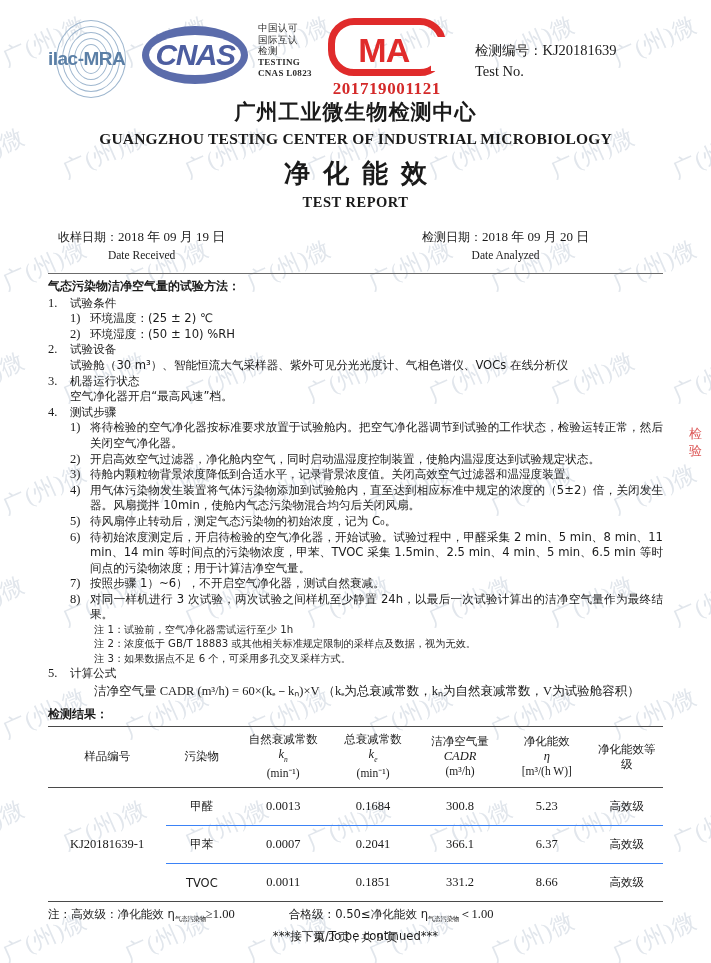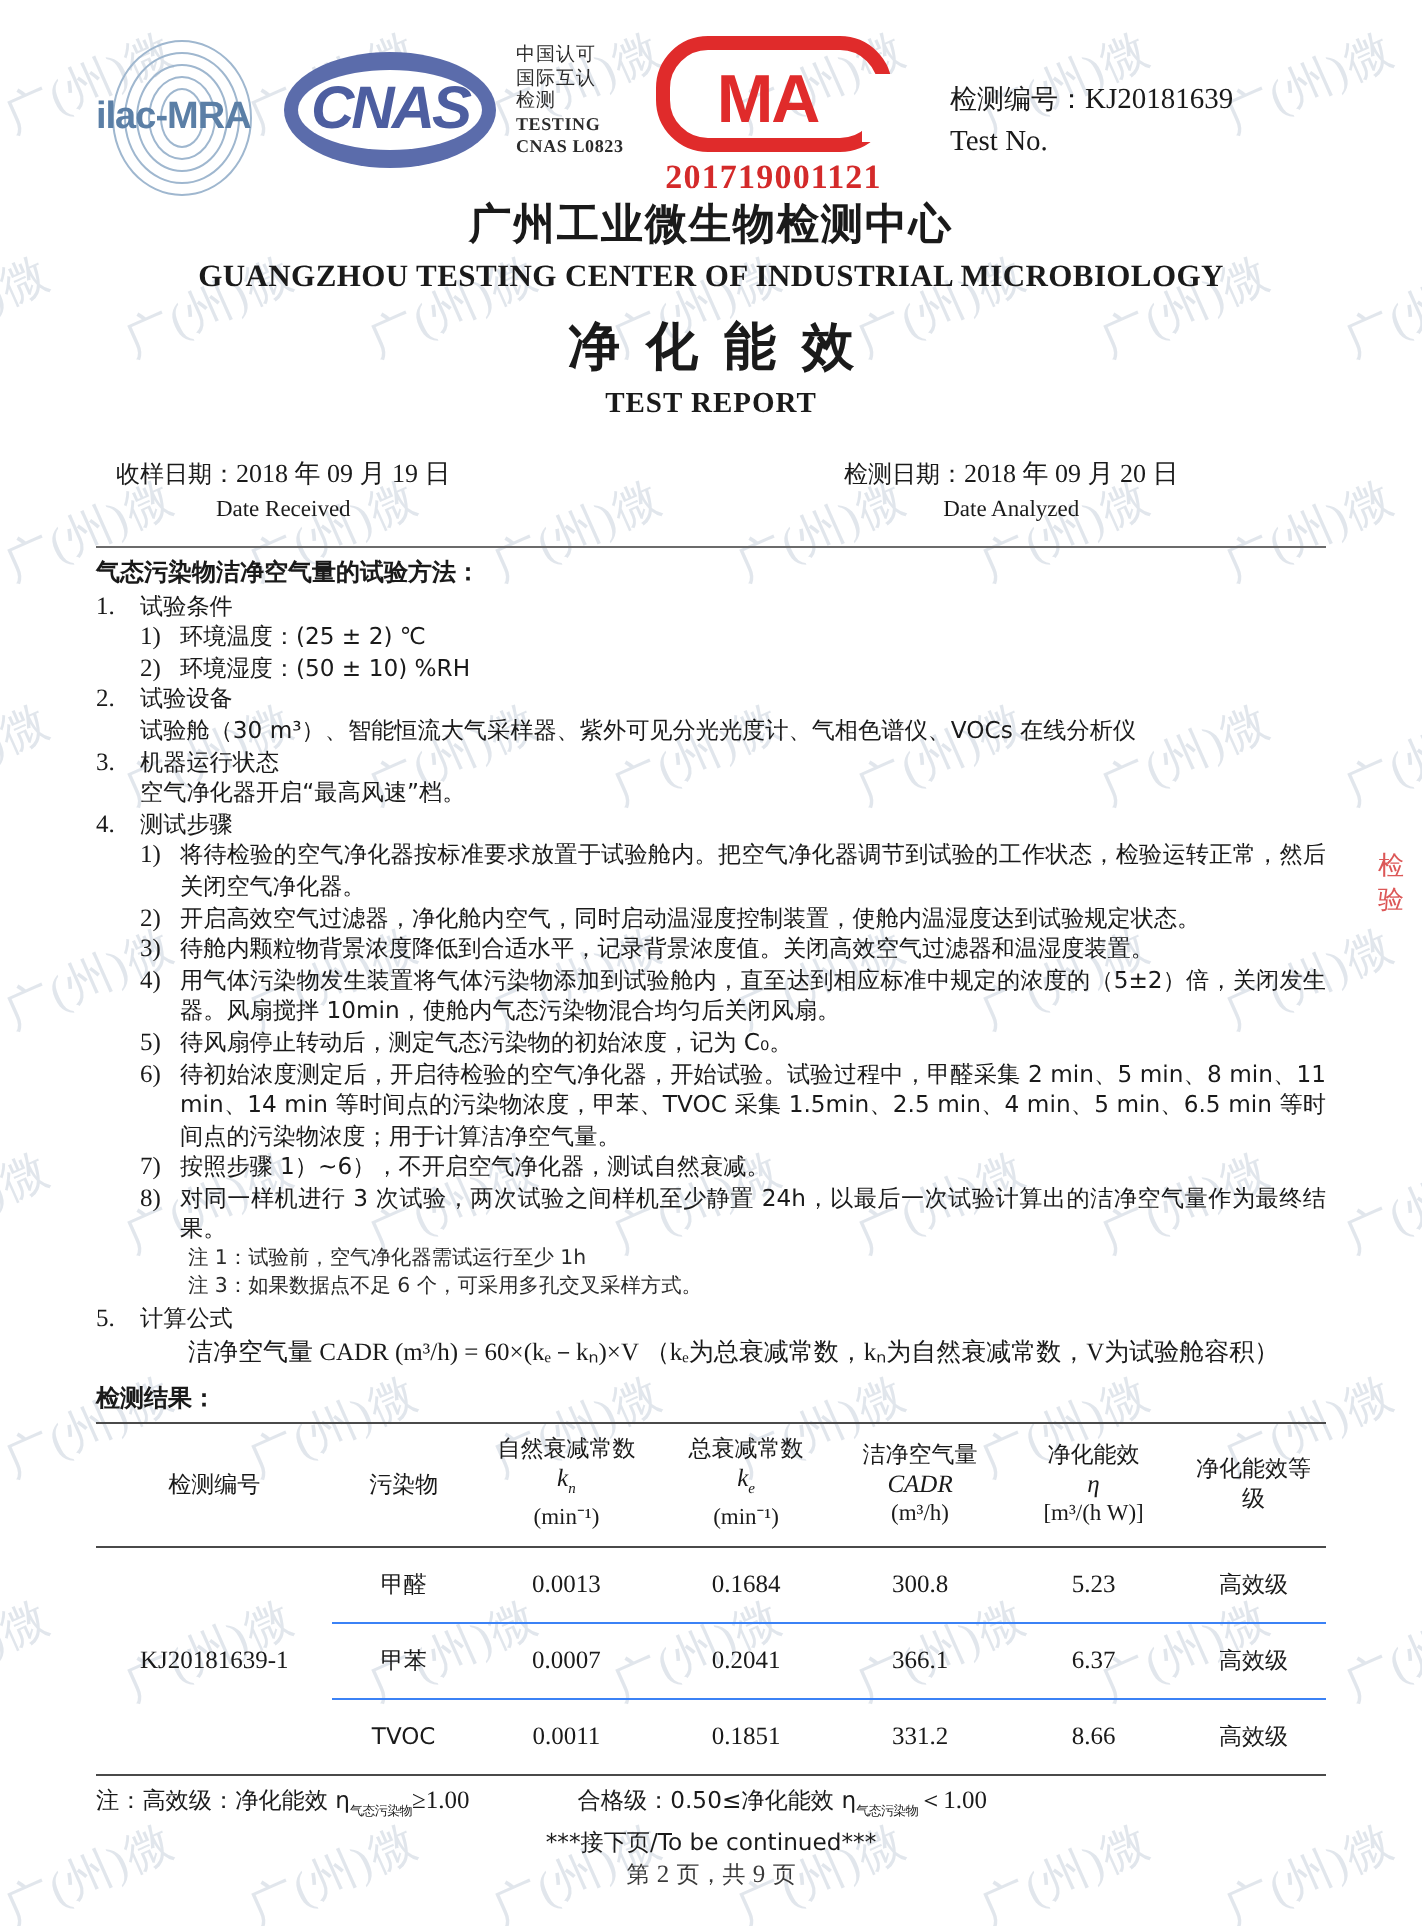--- a/index.html
+++ b/index.html
@@ -355,37 +355,38 @@
       </div>
       <div class="lvl2">
         <div class="no">7)</div>
         <div class="tx">按照步骤 1）~6），不开启空气净化器，测试自然衰减。</div>
       </div>
       <div class="lvl2">
         <div class="no">8)</div>
         <div class="tx">对同一样机进行 3 次试验，两次试验之间样机至少静置 24h，以最后一次试验计算出的洁净空气量作为最终结果。</div>
       </div>
       <div class="note">注 1：试验前，空气净化器需试运行至少 1h</div>
+      <div class="note">注 2：浓度低于 GB/T 18883 或其他相关标准规定限制的采样点及数据，视为无效。</div>
       <div class="note">注 3：如果数据点不足 6 个，可采用多孔交叉采样方式。</div>
 
       <div class="lvl1">
         <div class="no">5.</div>
         <div class="tx">计算公式</div>
       </div>
       <div class="formula">洁净空气量 CADR (m³/h) = 60×(kₑ－kₙ)×V （kₑ为总衰减常数，kₙ为自然衰减常数，V为试验舱容积）</div>
 
     </div>
 
     <div class="res-title">检测结果：</div>
 
     <table class="res">
       <thead>
         <tr>
           <th style="width:118px">
-            <div>检测编号</div>
+            <div>样品编号</div>
           </th>
           <th style="width:70px">
             <div>污染物</div>
           </th>
           <th style="width:92px">
             <div>自然衰减常数</div>
             <div class="hdr-it">k<sub>n</sub></div>
             <div class="hdr-u">(min⁻¹)</div>
           </th>
           <th style="width:88px">

